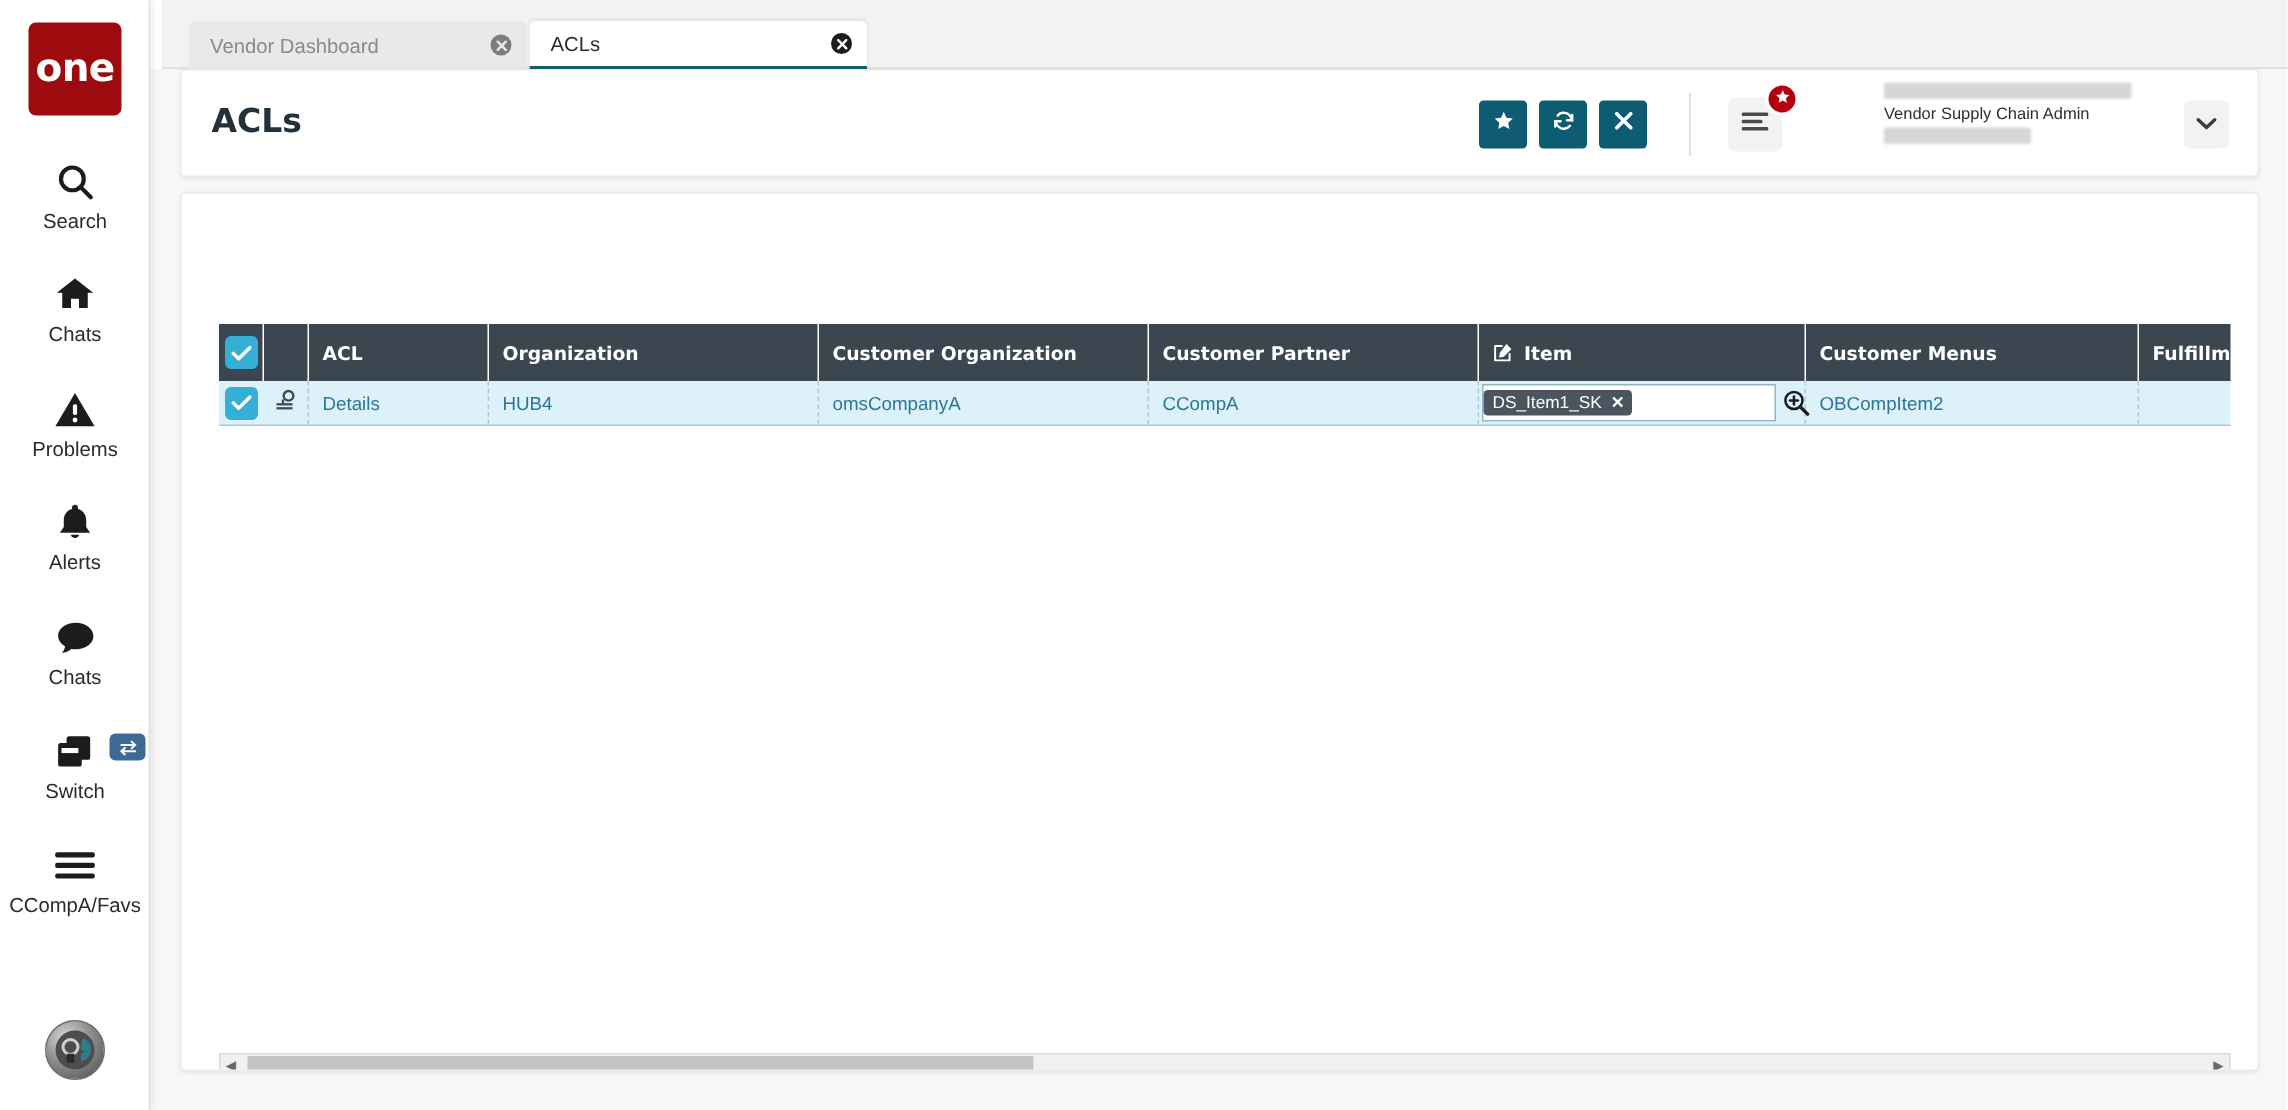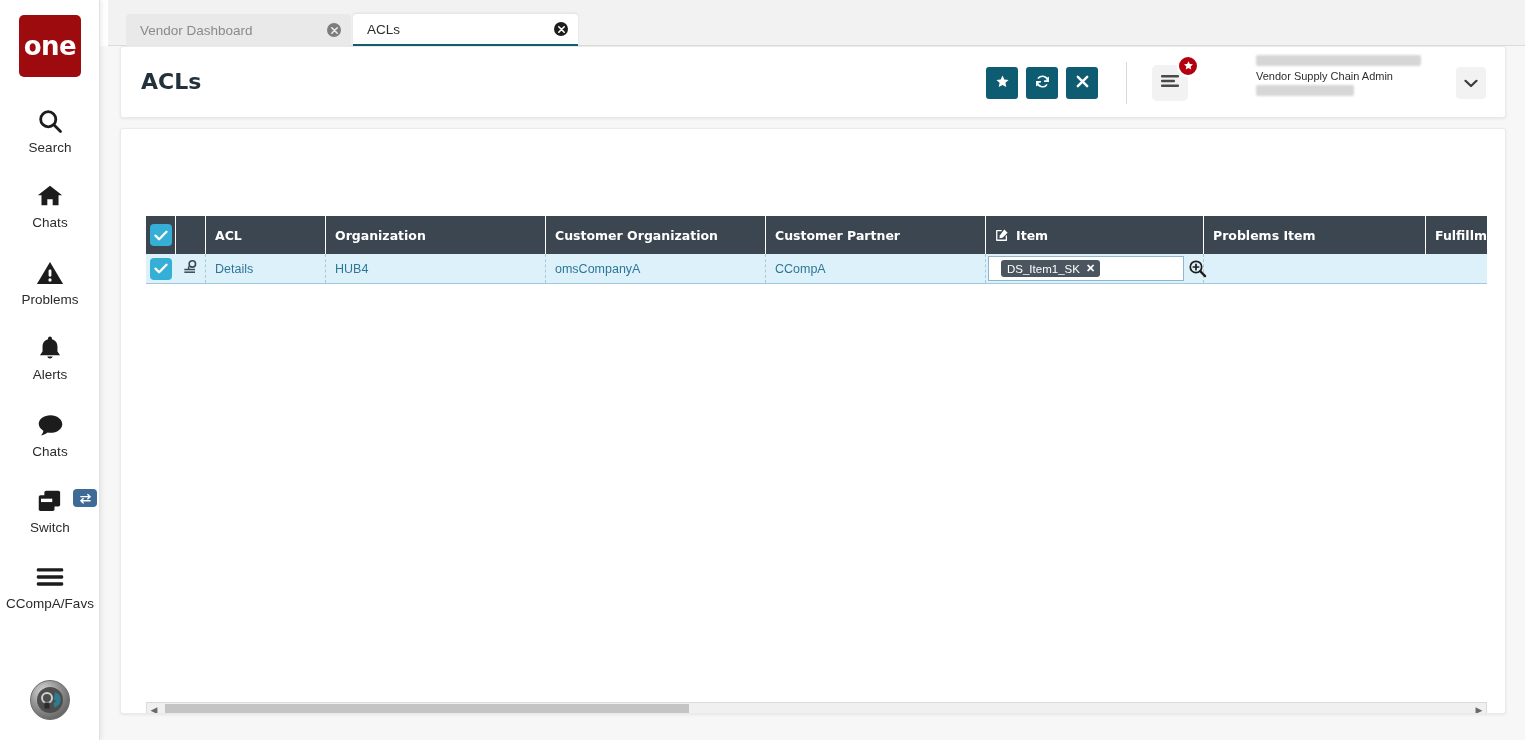--- a/index.html
+++ b/index.html
@@ -200,21 +200,21 @@
     background: #36afd7;
     display: flex; align-items: center; justify-content: center;
     cursor: pointer;
   }
   #item-input-wrap {
     position: absolute; left: 2px; top: 2px;
     width: 196px; height: 25px;
     background: #ffffff;
     border: 1px solid #8fb6cc;
     display: flex; align-items: center;
-    padding-left: 12px;
+    padding-left: 0;
     cursor: text;
   }
   #item-chip {
     display: inline-flex; align-items: center;
     height: 17px; padding: 0 5px 0 6px;
     border-radius: 3px;
     background: #4b555f; color: #ffffff;
     font-size: 11.5px; white-space: nowrap;
   }
   #item-chip-x { margin-left: 6px; cursor: pointer; font-size: 11px; font-weight: 700; }
@@ -449,21 +449,21 @@
           <div class="hcell" style="width:218px">
             <span style="display:inline-flex;margin-right:7px;">
               <svg width="14" height="14" viewBox="0 0 16 16" fill="none" stroke="#fff" stroke-width="1.5" stroke-linejoin="round">
                 <path d="M13 8.6V14H2V3h5.6"></path>
                   <path d="M10.6 1.6 14.4 5.4 8.6 11.2 5 11.8 5.6 8.2z" fill="#fff" stroke="none"></path>
               </svg>
             </span>
             <span>Item</span>
           </div>
           <div class="hcell" style="width:222px">
-            <span>Problems Item</span>
+            <span>Customer Menus</span>
           </div>
           <div class="hcell nb" style="width:220px">
             <span>Fulfillment</span>
           </div>
         </div>
 
         <div id="grid-row">
           <div class="dcell" style="width:30px;justify-content:center;padding-left:0;border-right:none">
             <span class="chk">
               <svg width="14" height="11" viewBox="0 0 14 11" fill="none" stroke="#fff" stroke-width="2.3" stroke-linecap="round" stroke-linejoin="round">
@@ -502,20 +502,23 @@
             </div>
             <span id="item-search-icon">
               <svg width="19" height="19" viewBox="0 0 20 20" fill="none" stroke="#1c1c1c" stroke-width="1.8" stroke-linecap="round">
                 <circle cx="8.4" cy="8.4" r="6"></circle>
                   <line x1="12.8" y1="12.8" x2="18" y2="18" stroke-width="2.4"></line>
                 <line x1="8.4" y1="5.6" x2="8.4" y2="11.2"></line>
                   <line x1="5.6" y1="8.4" x2="11.2" y2="8.4"></line>
               </svg>
             </span>
           </div>
+          <div class="dcell" style="width:222px">
+            <span>OBCompItem2</span>
+          </div>
           <div class="dcell nb" style="width:220px">
             <span></span>
           </div>
         </div>
 
       </div>
     </div>
 
     <div id="hscroll">
       <span id="hs-left">◀</span>

